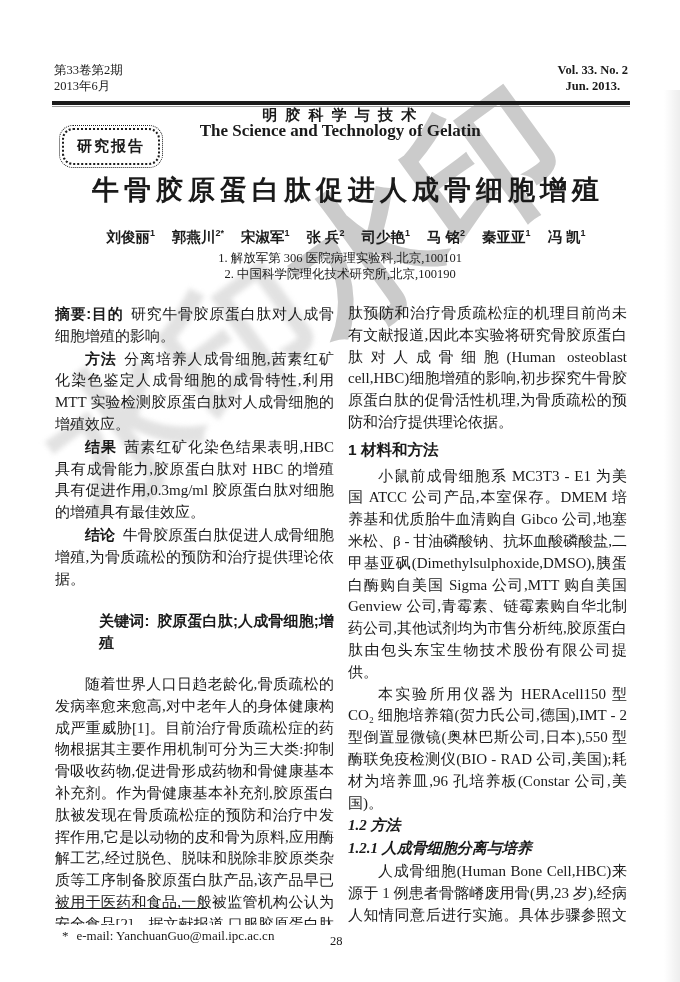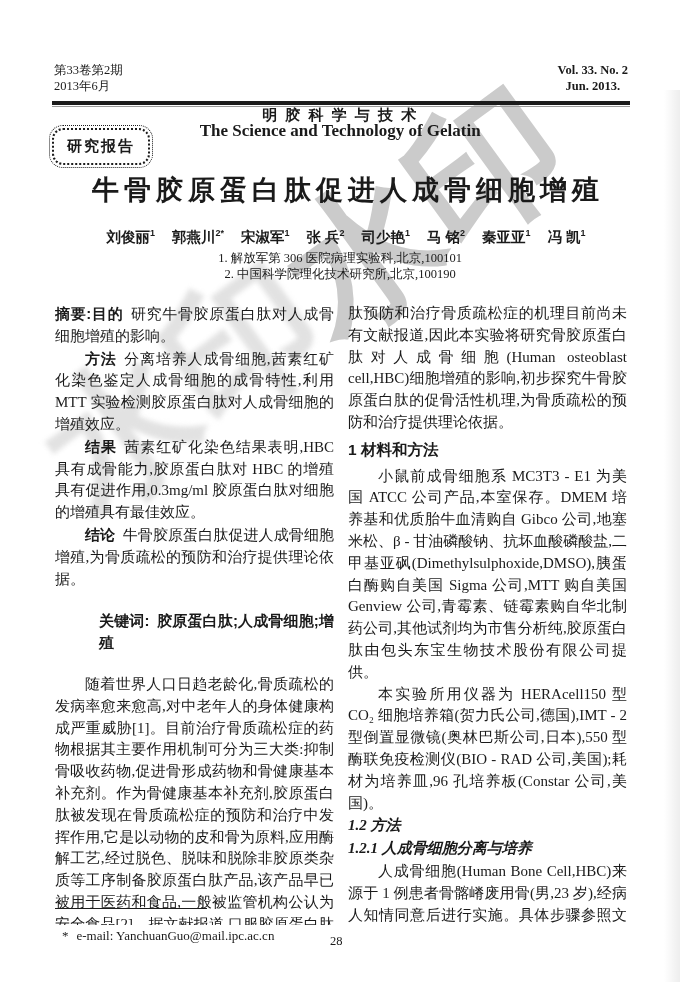--- a/index.html
+++ b/index.html
@@ -35,21 +35,21 @@
   .h-center{flex:1;text-align:center;}
   .h-right{text-align:center;font-size:12.5px;line-height:16px;font-weight:700;}
   .journal-cn{font-size:15px;font-weight:700;letter-spacing:2px;
     font-family:"Liberation Sans","DejaVu Sans",sans-serif;line-height:17px;margin-top:44px;}
   .journal-en{font-size:17px;font-weight:700;line-height:15px;}
   .header-rule{position:absolute;top:101px;left:52px;right:50px;height:6px;z-index:2;}
   .header-rule .thick{height:3.5px;background:#1b1b1b;}
   .header-rule .thin{height:1px;background:#9a9a9a;margin-top:1.5px;}
   
   .badge{
-    position:absolute;left:52px;top:128px;z-index:2;
+    position:absolute;left:62px;top:128px;z-index:2;
     padding:7px 13px;
     border:2.5px dotted #1b1b1b;border-radius:11px;
     outline:1.5px dotted #1b1b1b;outline-offset:2.5px;
     font-family:"Liberation Sans","DejaVu Sans",sans-serif;
     font-size:15px;font-weight:700;letter-spacing:2px;
     background:#fff;
   }
   
   .title{
     position:absolute;top:172px;left:16px;right:0;z-index:2;

